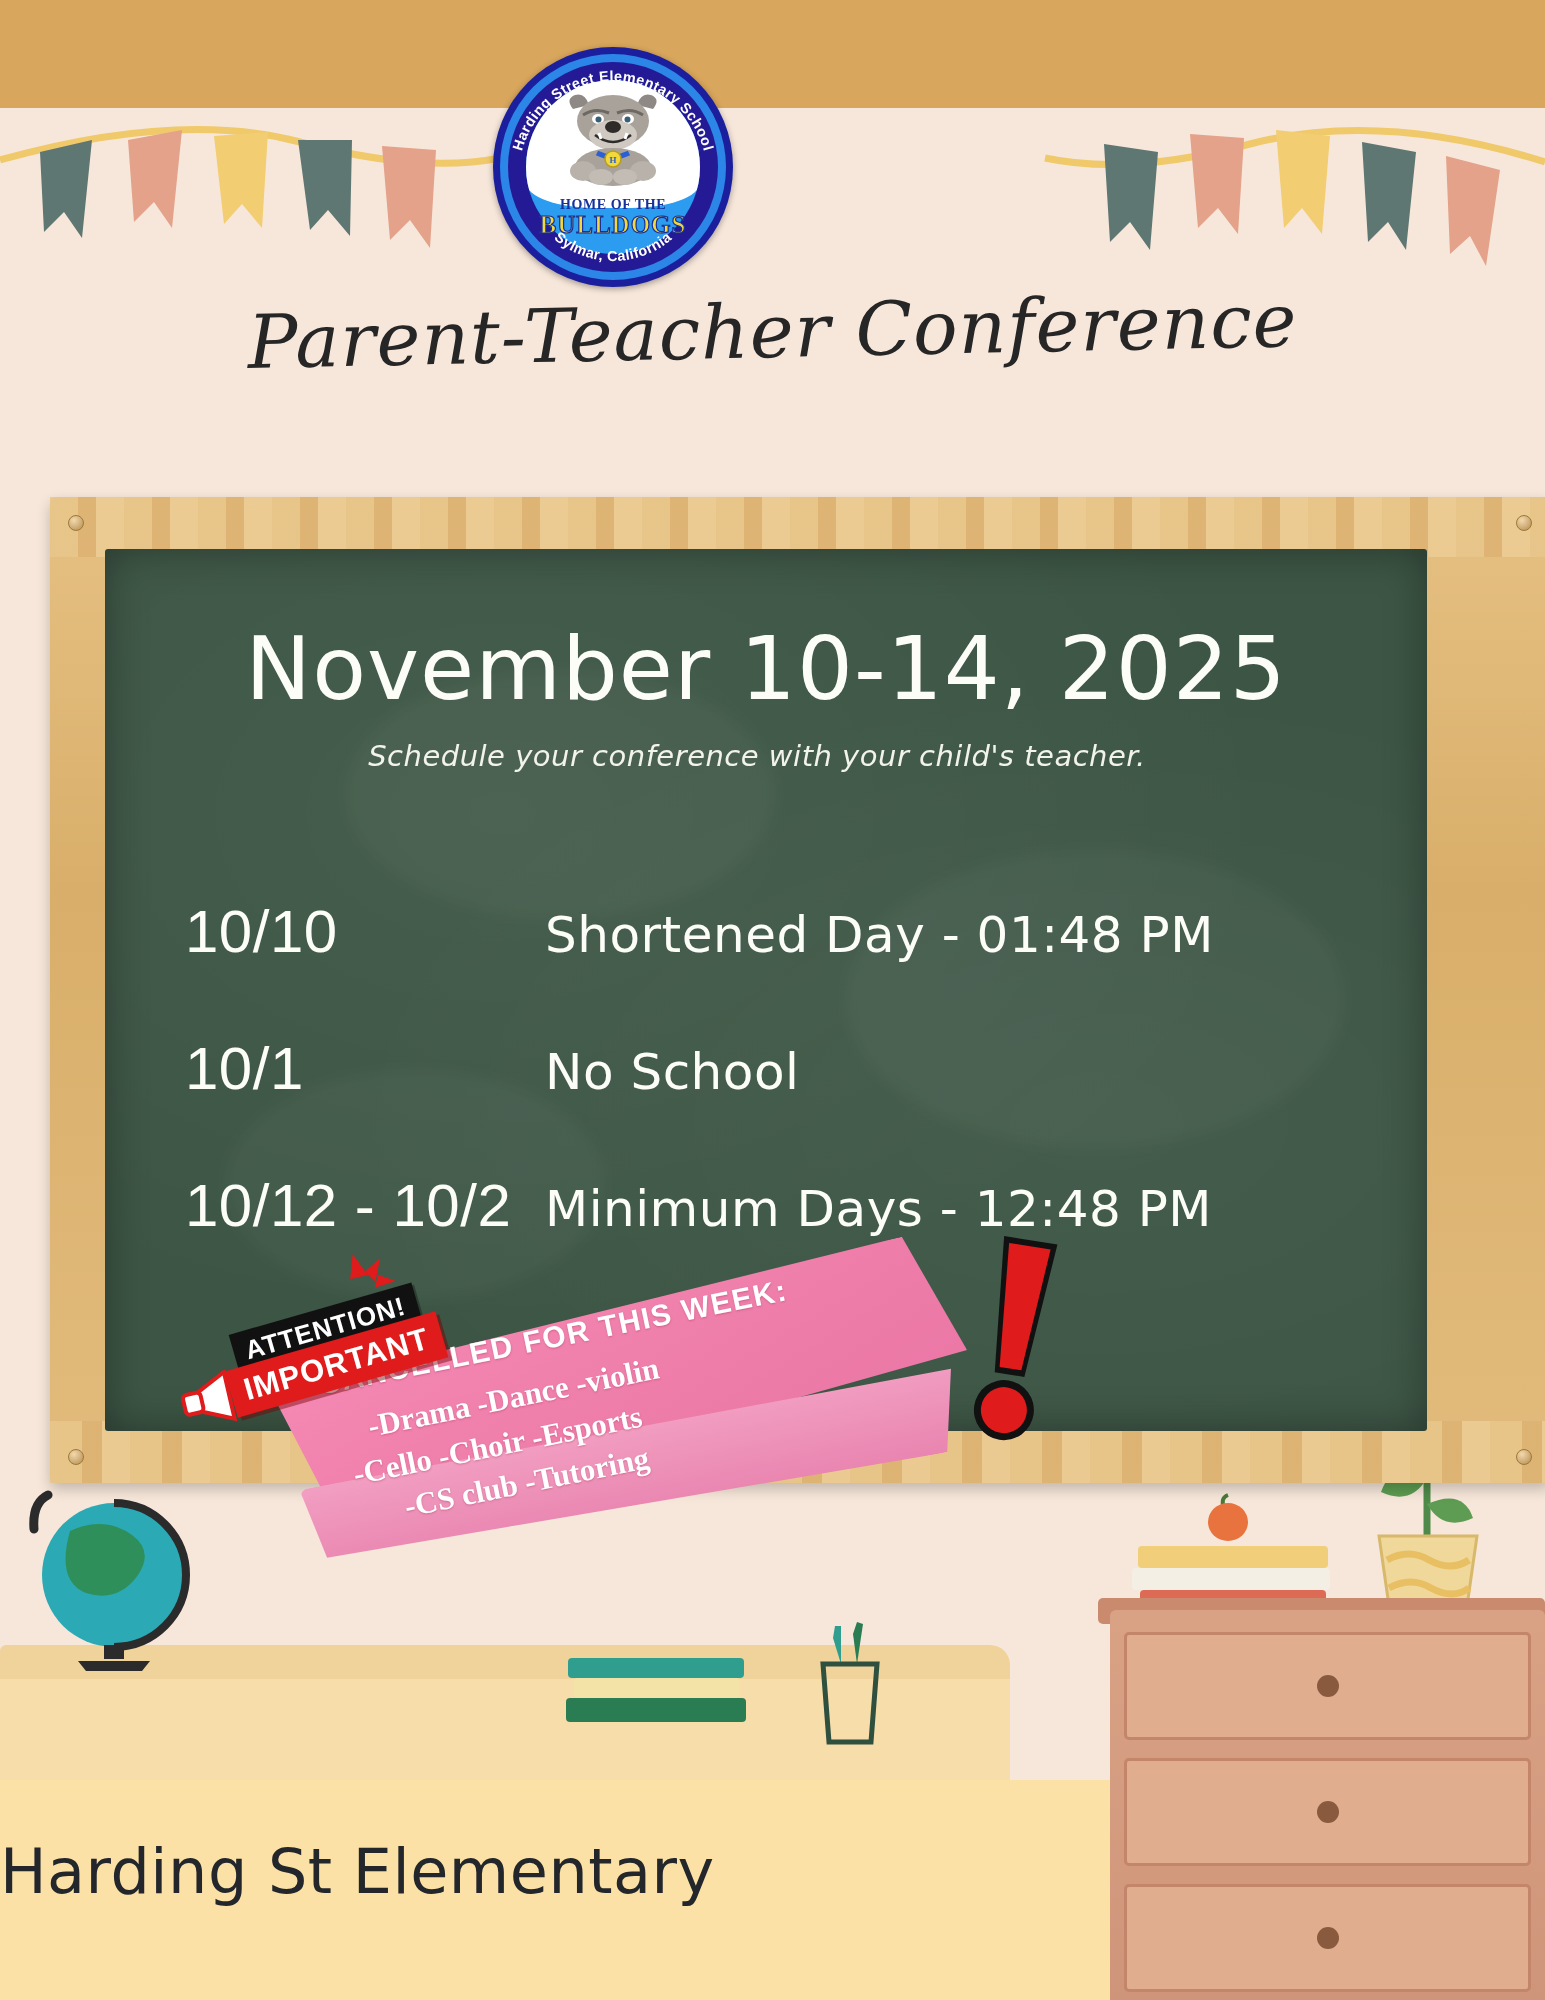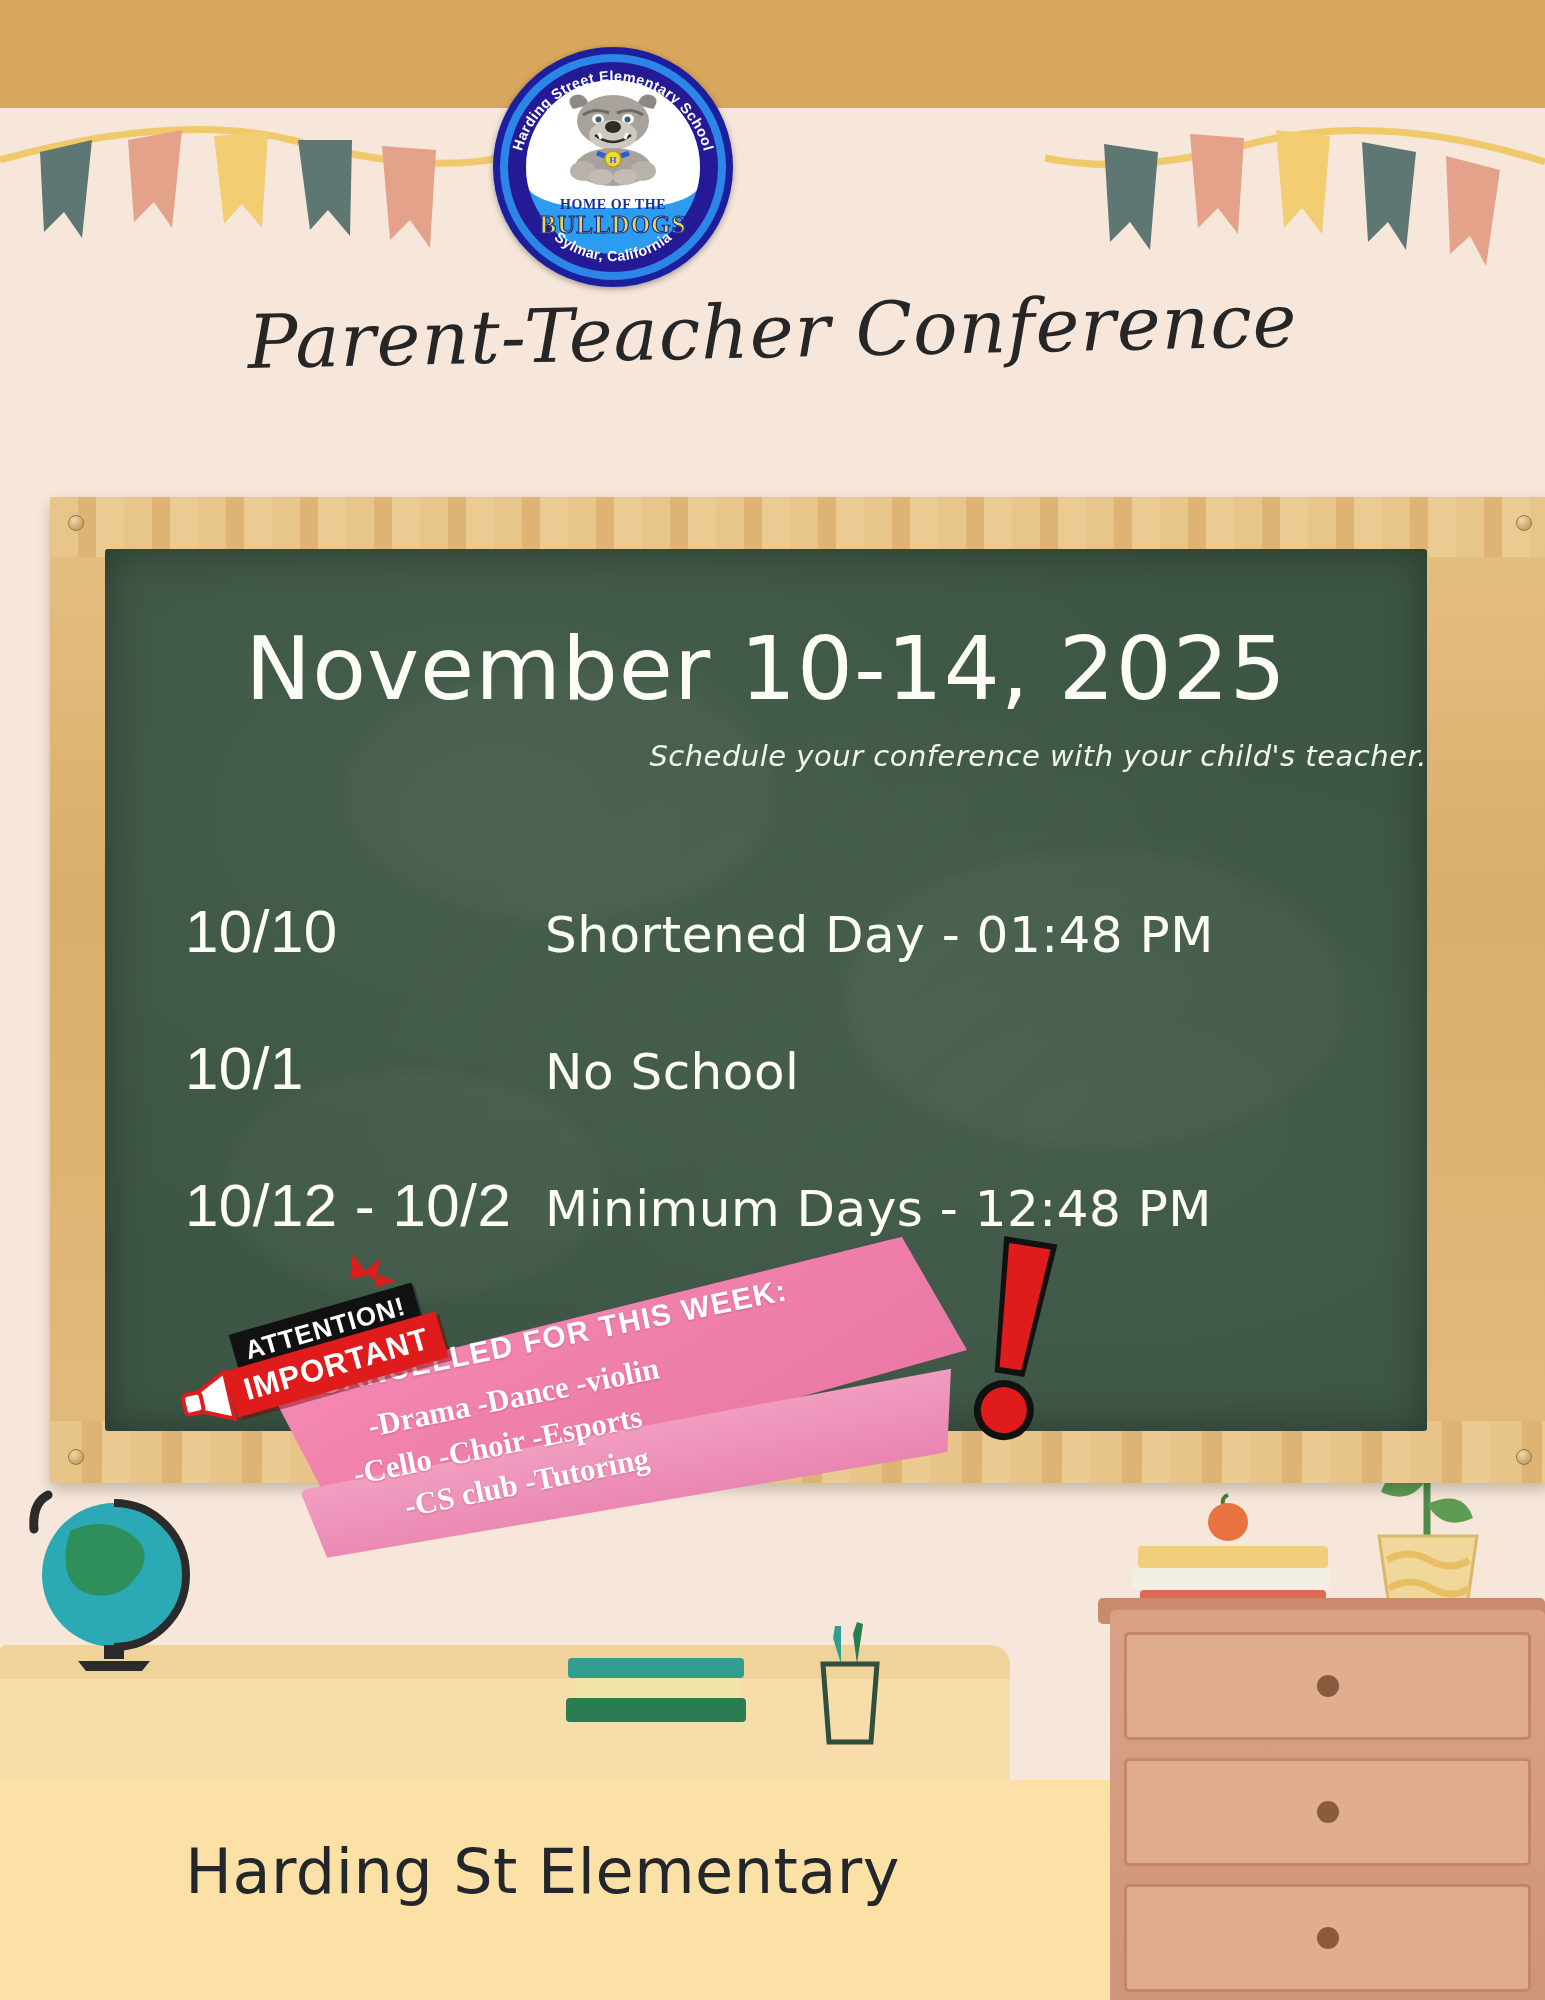--- a/index.html
+++ b/index.html
@@ -122,21 +122,21 @@
     background:rgba(255,255,255,.035); filter:blur(8px);
   }
 
   .board-date{
     position:absolute; left:0; right:0; top:68px; text-align:center;
     color:#fdfdf7;
     font-family:"DejaVu Sans", sans-serif;
     font-size:88px; font-weight:400; letter-spacing:1px;
   }
   .board-sub{
-    position:absolute; left:0; right:0; top:190px; text-align:right;
+    position:absolute; left:0; right:18px; top:190px; text-align:center;
     color:#f2f3ea;
     font-family:"DejaVu Sans", sans-serif;
     font-style:italic;
     font-size:29px; letter-spacing:.5px;
   }
   .sched{
     position:absolute; left:80px; top:300px; width:1180px;
   }
   .sched-row{
     display:flex; align-items:baseline;
@@ -230,21 +230,21 @@
   }
   .desk-body{
     position:absolute; left:0; top:1679px; width:1010px; height:130px;
     background:#f7dda9;
   }
   .bottom-strip{
     position:absolute; left:0; top:1780px; width:1545px; height:220px;
     background:#fbe1a6;
   }
   .footer-text{
-    position:absolute; left:0; top:1835px; width:900px; text-align:right;
+    position:absolute; left:0; top:1835px; width:900px; text-align:left;
     font-family:"DejaVu Sans", sans-serif;
     font-size:62px; color:#23262b; letter-spacing:.5px;
   }
 
   
   .dresser{
     position:absolute; left:1110px; top:1610px; width:435px; height:390px;
     background:linear-gradient(180deg,#d9a285,#cf957a);
     border-radius:6px 6px 0 0;
   }

